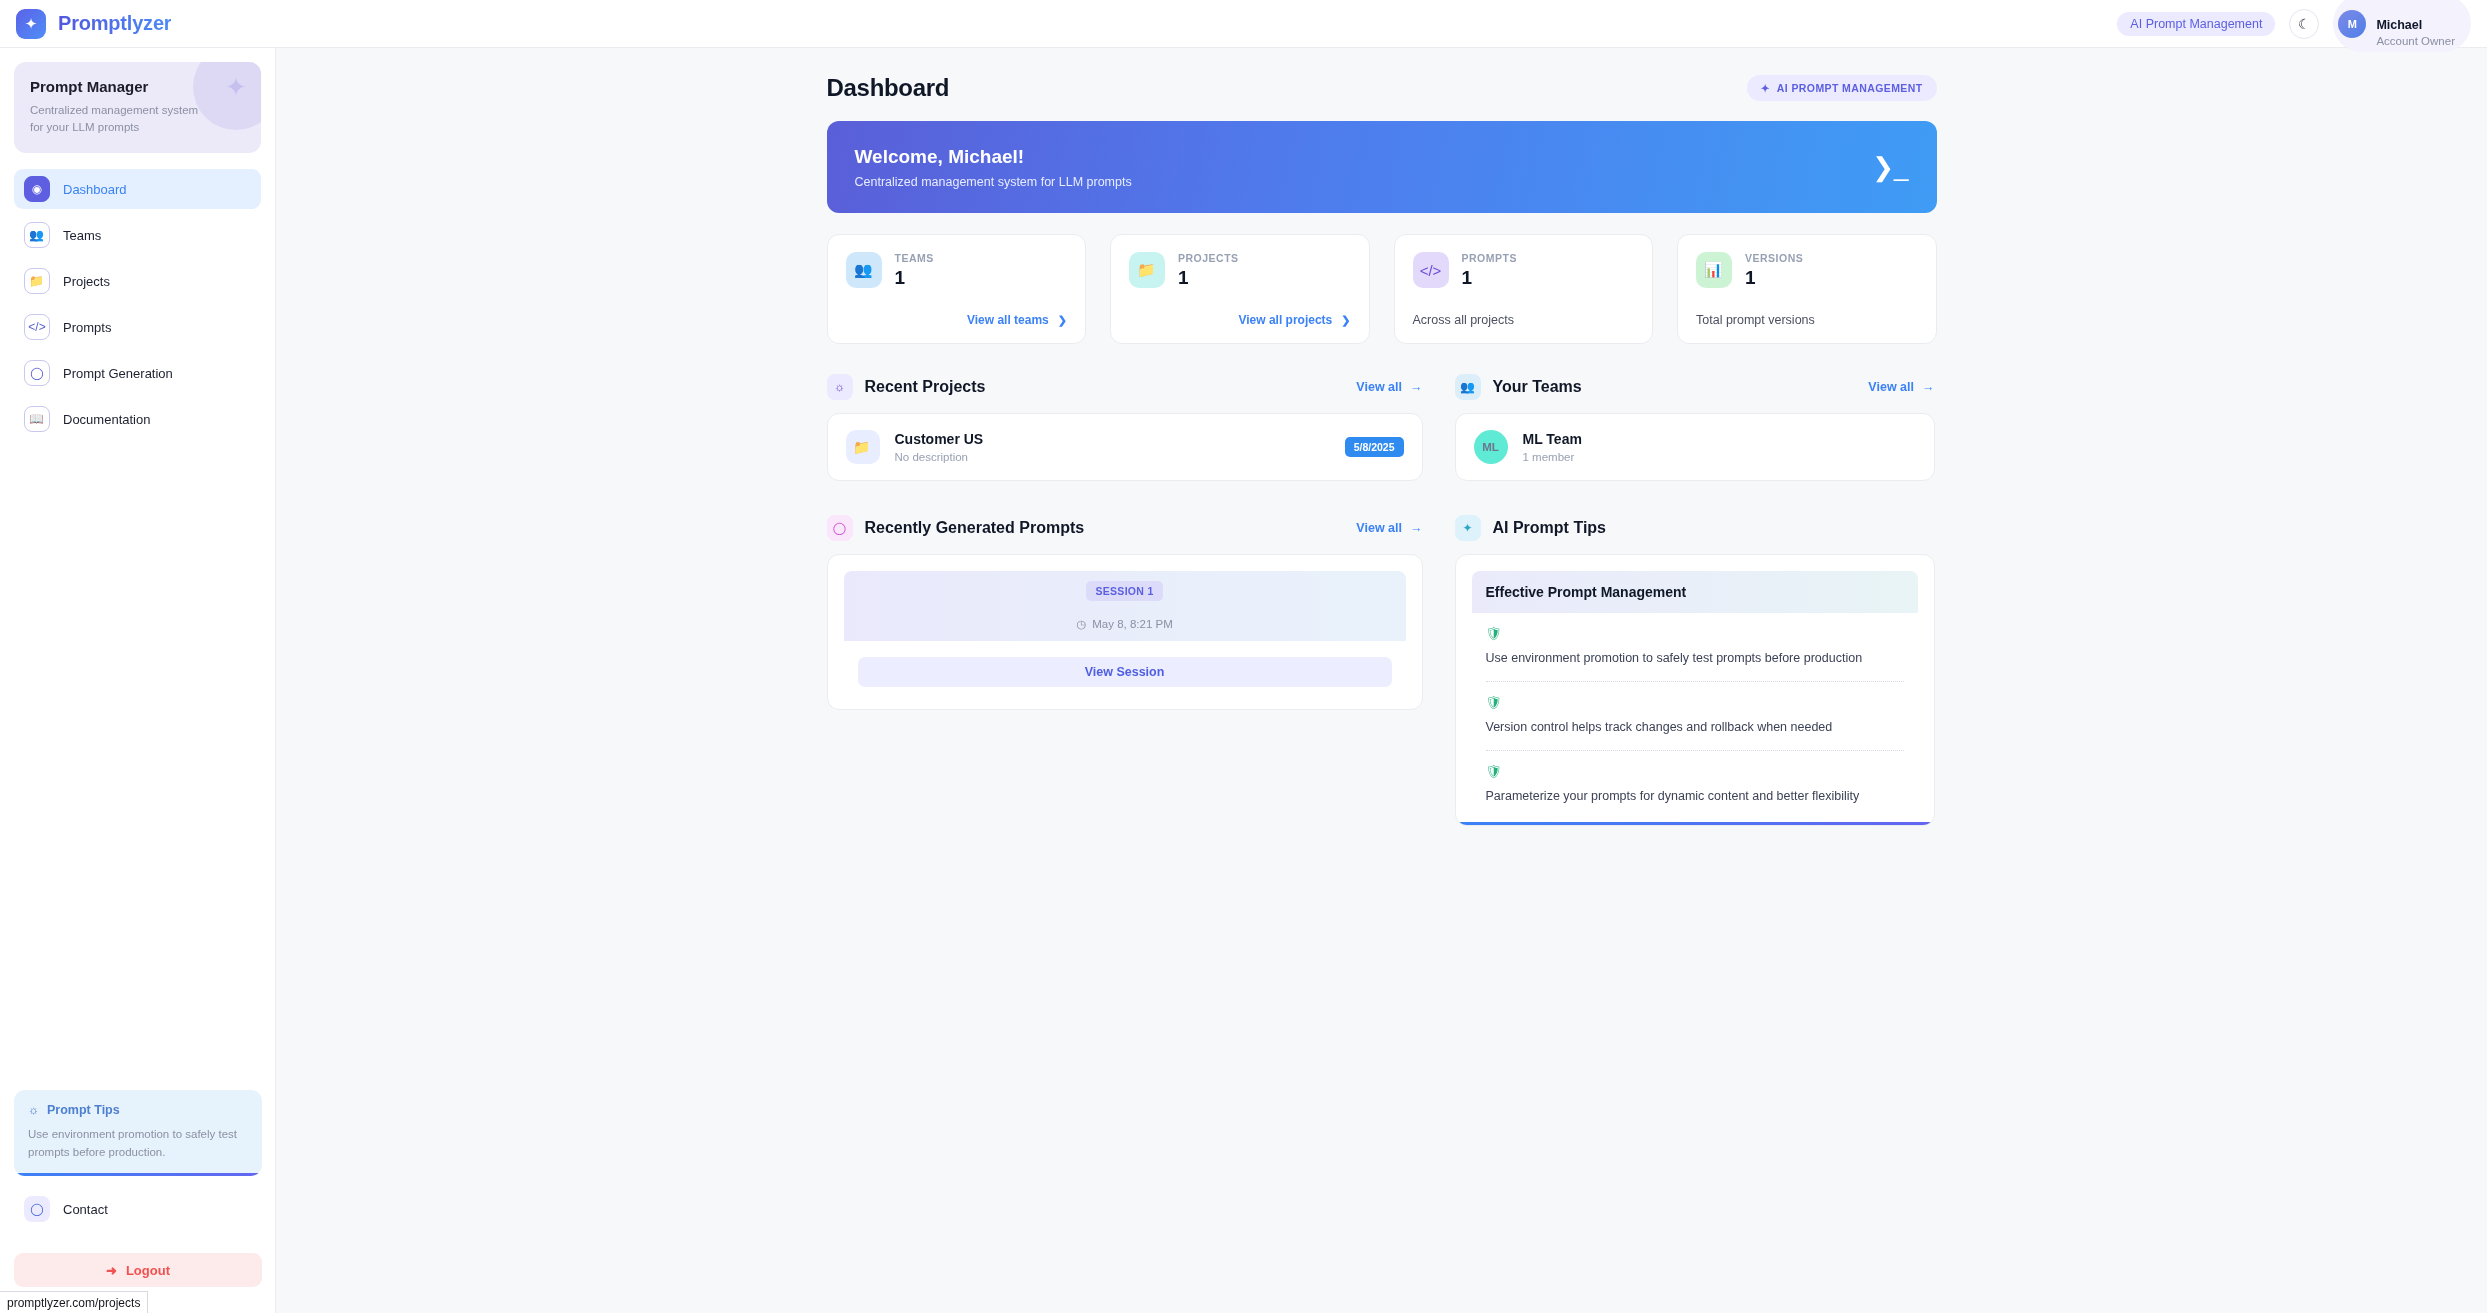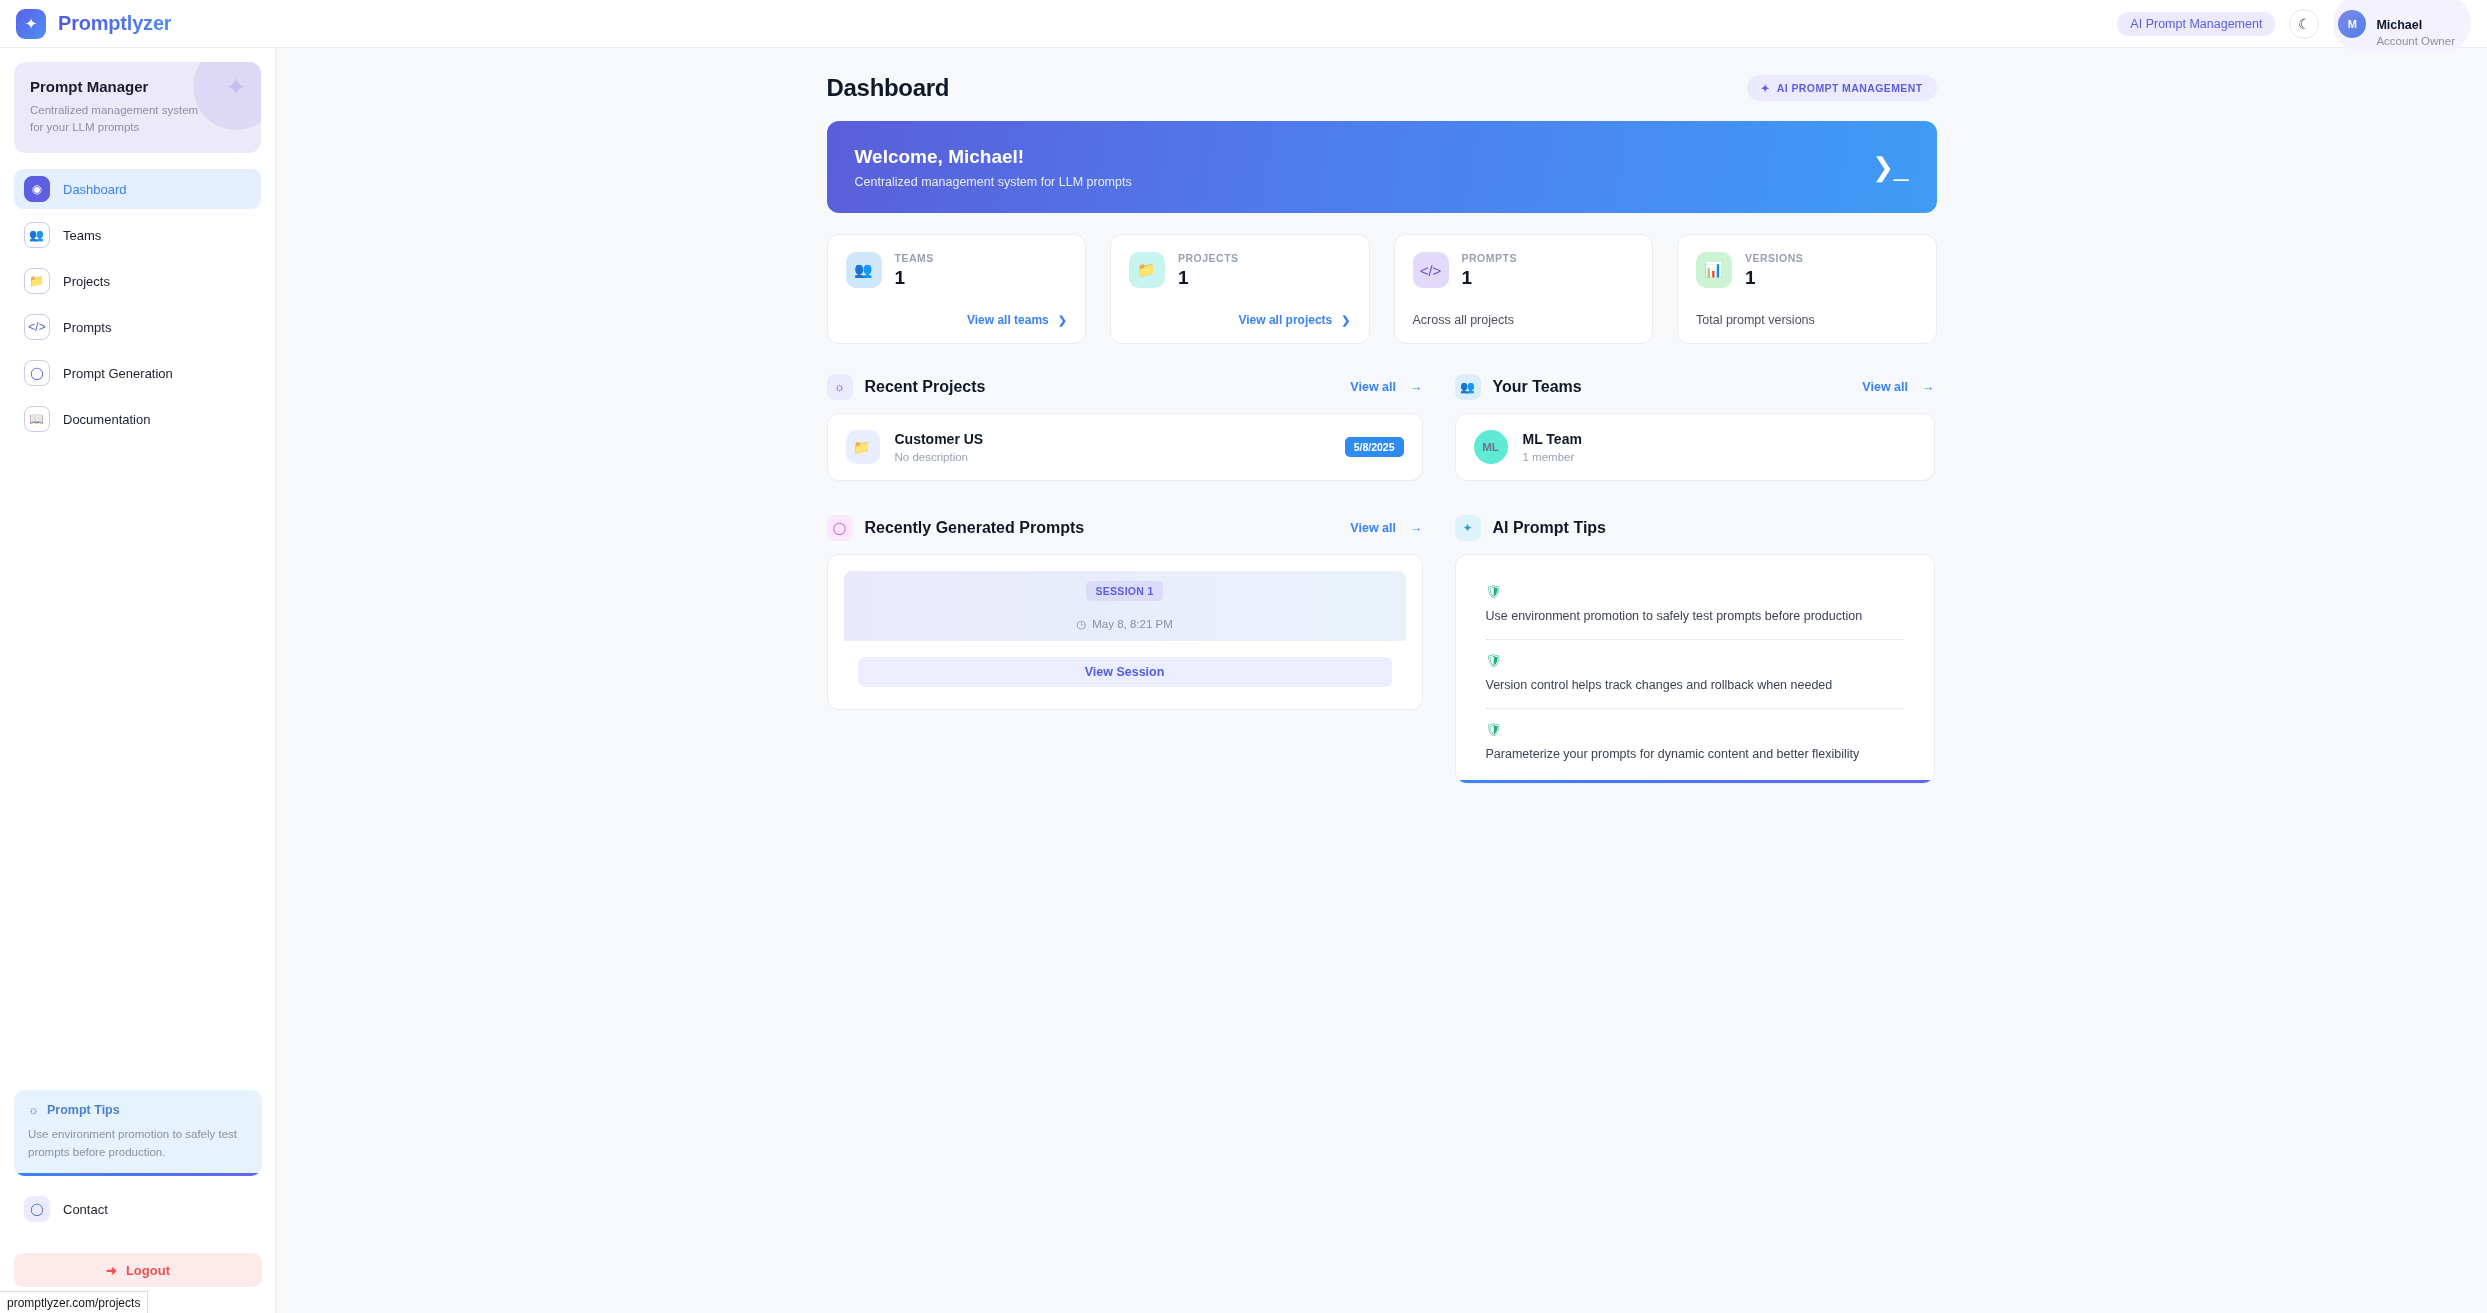--- a/index.html
+++ b/index.html
@@ -160,21 +160,21 @@
   .col-left { width: 596px; }
   .col-right { width: 480px; }
   .sec-head { display: flex; align-items: center; gap: 12px; margin-bottom: 13px; }
   .sec-icon {
     width: 26px; height: 26px; border-radius: 8px;
     display: flex; align-items: center; justify-content: center; font-size: 12px;
   }
   .sec-title { font-size: 16px; font-weight: bold; color: #101828; }
   .sec-link {
     margin-left: auto; font-size: 12.5px; font-weight: bold; color: #3b82f6;
-    display: flex; align-items: center; gap: 14px; cursor: pointer;
+    display: flex; align-items: center; gap: 8px; cursor: pointer;
   }
   .panel { background: #fff; border: 1px solid #eaecf0; border-radius: 12px; }
 
   .proj-row { display: flex; align-items: center; gap: 15px; padding: 16px 18px; }
   .proj-icon {
     width: 34px; height: 34px; border-radius: 10px; background: #e8eeff;
     display: flex; align-items: center; justify-content: center; font-size: 14px; color: #2b3142;
   }
   .proj-name { font-size: 14px; font-weight: bold; color: #101828; }
   .proj-desc { font-size: 11.5px; color: #98a0b3; margin-top: 4px; }
@@ -445,20 +445,21 @@
               <div class="team-meta">1 member</div>
             </div>
           </div>
         </div>
 
         <div class="sec-head" style="margin-top:34px;">
           <span class="sec-icon" style="background:#ddf2fb;color:#2fa6c9;">✦</span>
           <span class="sec-title">AI Prompt Tips</span>
         </div>
         <div class="panel tips-panel">
+          <div class="tips-banner">Effective Prompt Management</div>
 
           <div class="tip-item">
             <div class="tip-icon">🛡</div>
             <div class="tip-text">Use environment promotion to safely test prompts before production</div>
           </div>
           <div class="tip-divider"></div>
 
           <div class="tip-item">
             <div class="tip-icon">🛡</div>
             <div class="tip-text">Version control helps track changes and rollback when needed</div>

